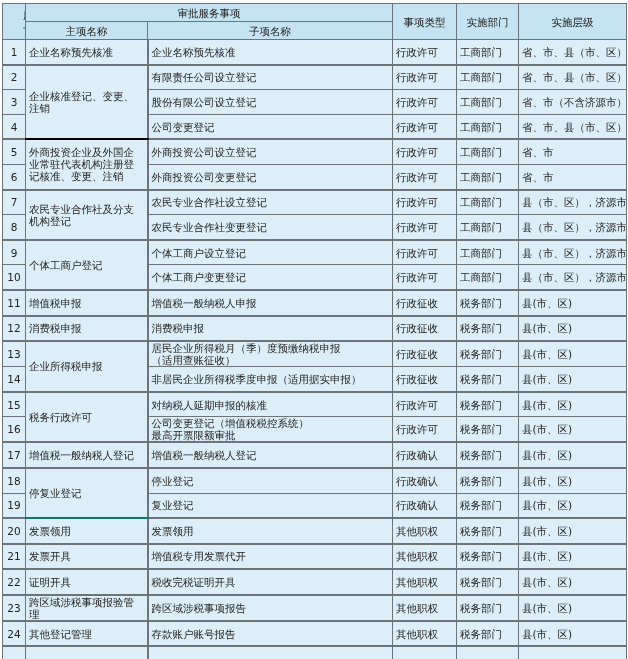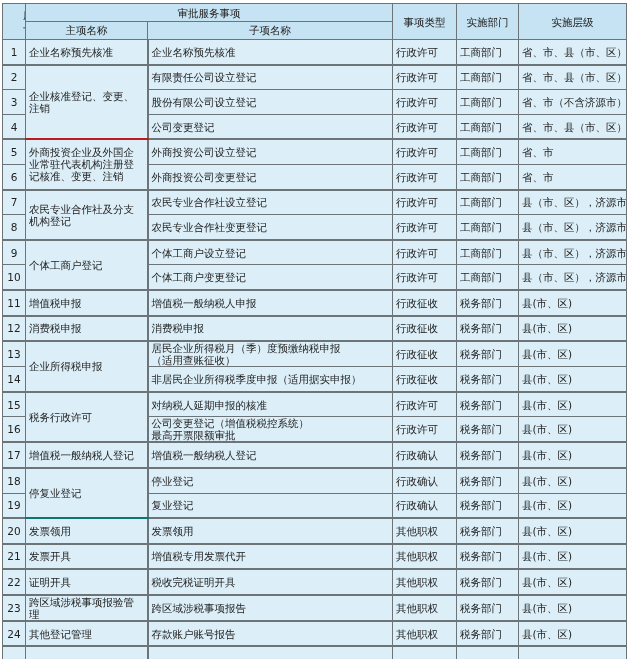--- a/index.html
+++ b/index.html
@@ -20,21 +20,21 @@
     white-space:nowrap;
     line-height:12px;
     vertical-align:middle;
   }
   table.grid th {
     background:#c6e3f3;
     font-weight:normal;
     text-align:center;
   }
   table.grid tr.hdr1 th { height:17px; }
-  table.grid tr.hdr2 th { height:17px;font-family:Liberation Serif, serif; }
+  table.grid tr.hdr2 th { height:17px; }
   table.grid td.seq { text-align:center; padding:0; font-size:10.5px; }
   table.grid td.main, table.grid td.sub { white-space:normal; }
   table.grid td.main { border-right:2px solid #6d7478; }
   table.grid tr.r td { height:23.6px; }
   table.grid tr.group-end td { border-bottom:2px solid #6d7478; }
   .sub .l2 { display:block; }
 </style>
 </head>
 <body>
 
@@ -65,21 +65,21 @@
       <td class="seq">1</td>
       <td class="main">企业名称预先核准</td>
       <td class="sub">企业名称预先核准</td>
       <td>行政许可</td>
       <td>工商部门</td>
       <td>省、市、县（市、区）</td>
     </tr>
 
     <tr class="r">
       <td class="seq">2</td>
-      <td class="main" rowspan="3" style="border-bottom:2px solid #b91c1c;">企业核准登记、变更、注销</td>
+      <td class="main" rowspan="3" style="border-bottom:2px solid #000000;">企业核准登记、变更、注销</td>
       <td class="sub">有限责任公司设立登记</td>
       <td>行政许可</td>
       <td>工商部门</td>
       <td>省、市、县（市、区）</td>
     </tr>
     <tr class="r">
       <td class="seq">3</td>
       <td class="sub">股份有限公司设立登记</td>
       <td>行政许可</td>
       <td>工商部门</td>

